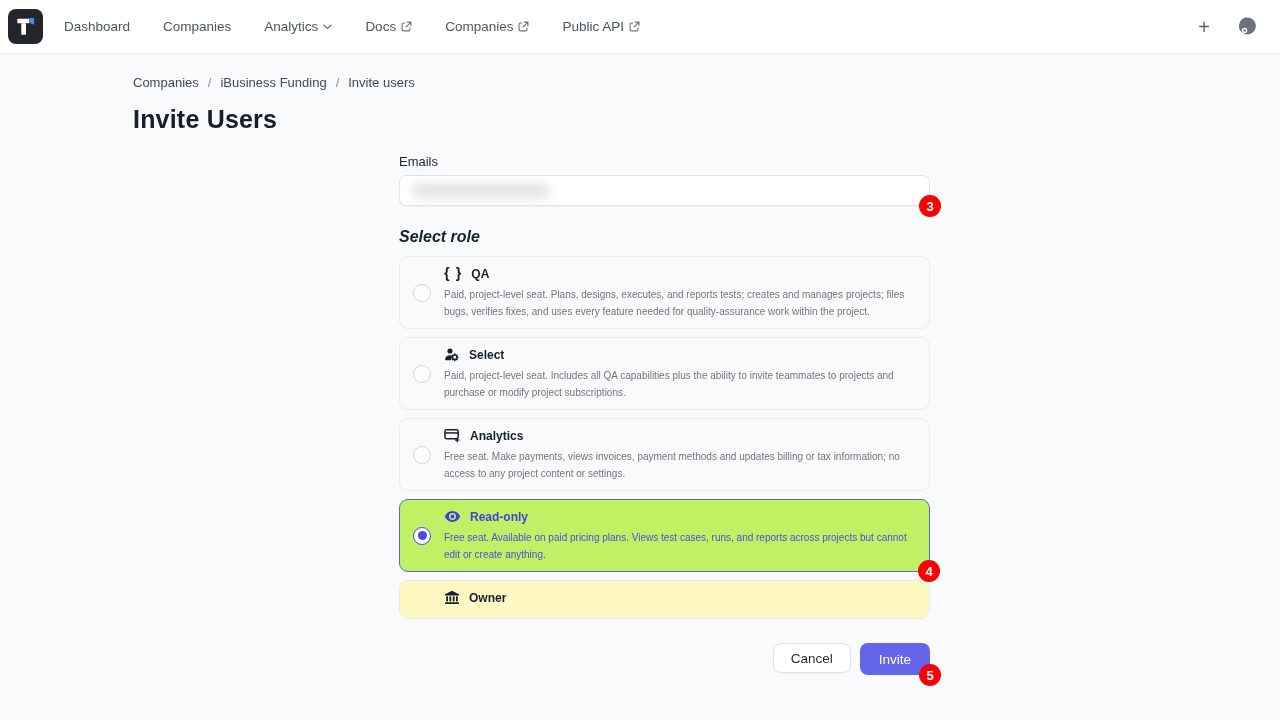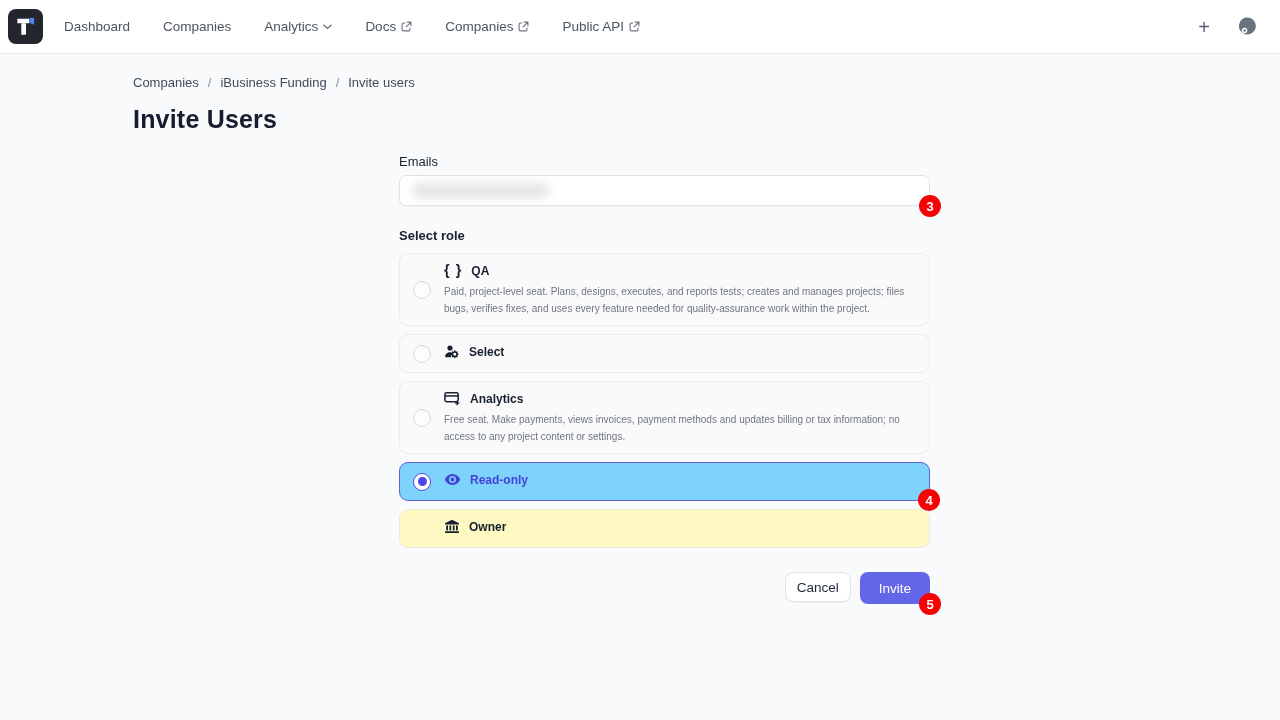--- a/index.html
+++ b/index.html
@@ -37,54 +37,54 @@
   .field-label { font-size:13px; color:#1b2432; margin-bottom:6px;margin-top:20px; }
   .input-wrap { position:relative; }
   .text-input {
     width:100%; height:31px; background:#ffffff; border:1px solid #e1e2e6;
     border-radius:7px; box-shadow:0 1px 1px rgba(16,24,40,.03);
   }
   .blur-blob {
     position:absolute; left:13px; top:8px; width:138px; height:15px;
     background:#cfcfd1; border-radius:8px; filter:blur(5px); opacity:.55;
   }
-  .section-label { margin-top:22px; margin-bottom:10px; font-size:13px; font-weight:700; color:#16202e; }
+  .section-label { margin-top:22px; margin-bottom:10px; font-size:16px; font-weight:700; color:#16202e;font-style:italic; }
   
   .role-card {
     display:flex; align-items:center; background:#fafafb; border:1px solid #ececef;
     border-radius:9px; margin-bottom:8px; padding:8px 16px 8px 0; position:relative;
   }
   .radio-col { width:44px; display:flex; justify-content:center; flex:0 0 auto; }
   .radio {
     width:18px; height:18px; border-radius:50%; background:#fdfdfd;
     border:1px solid #d5d8dd; cursor:pointer; display:flex; align-items:center; justify-content:center;
   }
   .role-body { flex:1; min-width:0; }
   .role-head { display:flex; align-items:center; gap:9px; height:17px; margin-bottom:4px; }
   .role-icon { display:flex; align-items:center; color:#16202e; }
   .role-icon svg { display:block; }
   .braces { font-size:14.5px; font-weight:700; letter-spacing:1px; color:#16202e; line-height:1; }
   .role-name { font-size:12px; font-weight:700; color:#16202e; }
   .role-desc { font-size:10px; line-height:17px; color:#6f7683; }
   
-  .role-card.selected { background:#7dd3fc; border:1px solid #6063cf; }
+  .role-card.selected { background:#bef264; border:1px solid #6063cf; }
   .role-card.selected .role-name,
   .role-card.selected .role-icon { color:#463fd8; }
   .role-card.selected .role-desc { color:#514bdf; }
   .radio.checked { border:1.5px solid #4f46e5; background:#ffffff; }
   .radio.checked .dot { width:9px; height:9px; border-radius:50%; background:#4f46e5; }
   
   .role-card.disabled { background:#fef9c3; border:1px solid #e9e9ec; }
   
   .actions { margin-top:24px; display:flex; justify-content:flex-end; gap:9px; }
   .btn {
     height:30px; border-radius:8px; font-family:"Liberation Sans",sans-serif;
     font-size:13.5px; font-weight:500; cursor:pointer; display:flex; align-items:center;
   }
-  .btn-cancel { background:#ffffff; border:1px solid #e2e3e7; color:#1f2937; padding:0 11px; box-shadow:0 1px 1px rgba(16,24,40,.04); }
+  .btn-cancel { background:#ffffff; border:1px solid #e2e3e7; color:#1f2937; padding:0 17px; box-shadow:0 1px 1px rgba(16,24,40,.04); }
   .btn-invite-wrap { position:relative; }
   .btn-invite { background:#6366e9; border:none; color:#ffffff; padding:16px 19px; }
   
   .badge {
     position:absolute; width:22px; height:22px; border-radius:50%;
     background:#f40404; color:#ffffff; font-size:13px; font-weight:700;
     display:flex; align-items:center; justify-content:center; z-index:5;
   }
   .badge-corner { right:-11px; bottom:-11px; }
 </style>
@@ -187,20 +187,21 @@
         <div class="role-head">
           <span class="role-icon">
             <svg width="16" height="16" viewBox="0 0 16 16" fill="currentColor">
                 <circle cx="6" cy="4" r="2.6"></circle>
                 <path d="M1.2 12.6c0-2.6 2.2-4.4 4.8-4.4 1 0 2 .3 2.8.8a4.6 4.6 0 0 0-1.6 3.6v.6H1.6a.5.5 0 0 1-.4-.6z"></path>
                 <path d="M12.2 9.2l.2-1h1.2l.2 1 .9.4.8-.5.9.9-.6.8.4.9 1 .2v1.2l-1 .2-.4.9.6.8-.9.9-.8-.6-.9.4-.2 1h-1.2l-.2-1-.9-.4-.8.6-.9-.9.6-.8-.4-.9-1-.2v-1.2l1-.2.4-.9-.6-.8.9-.9.8.5zm.8 1.7a1.6 1.6 0 1 0 0 3.2 1.6 1.6 0 0 0 0-3.2z" transform="translate(-1.2 -1.2) scale(0.92)"></path>
               </svg>
           </span>
           <span class="role-name">Select</span>
         </div>
+        <div class="role-desc">Paid, project-level seat. Includes all QA capabilities plus the ability to invite teammates to projects and purchase or modify project subscriptions.</div>
       </div>
     </div>
 
     <div class="role-card">
       <div class="radio-col">
         <div class="radio"></div>
       </div>
       <div class="role-body">
         <div class="role-head">
           <span class="role-icon">
@@ -225,20 +226,21 @@
       </div>
       <div class="role-body">
         <div class="role-head">
           <span class="role-icon">
             <svg width="17" height="13" viewBox="0 0 18 13" fill="currentColor">
                 <path d="M9 .8C5.4.8 2.3 3 .8 6.5 2.3 10 5.4 12.2 9 12.2S15.7 10 17.2 6.5C15.7 3 12.6.8 9 .8zm0 9.4a3.7 3.7 0 1 1 0-7.4 3.7 3.7 0 0 1 0 7.4zm0-1.7a2 2 0 1 0 0-4 2 2 0 0 0 0 4z"></path>
               </svg>
           </span>
           <span class="role-name">Read-only</span>
         </div>
+        <div class="role-desc">Free seat. Available on paid pricing plans. Views test cases, runs, and reports across projects but cannot edit or create anything.</div>
       </div>
       <div class="badge badge-corner">4</div>
     </div>
 
     <div class="role-card disabled">
       <div class="radio-col"></div>
       <div class="role-body">
         <div class="role-head">
           <span class="role-icon">
             <svg width="16" height="16" viewBox="0 0 16 16" fill="currentColor">

